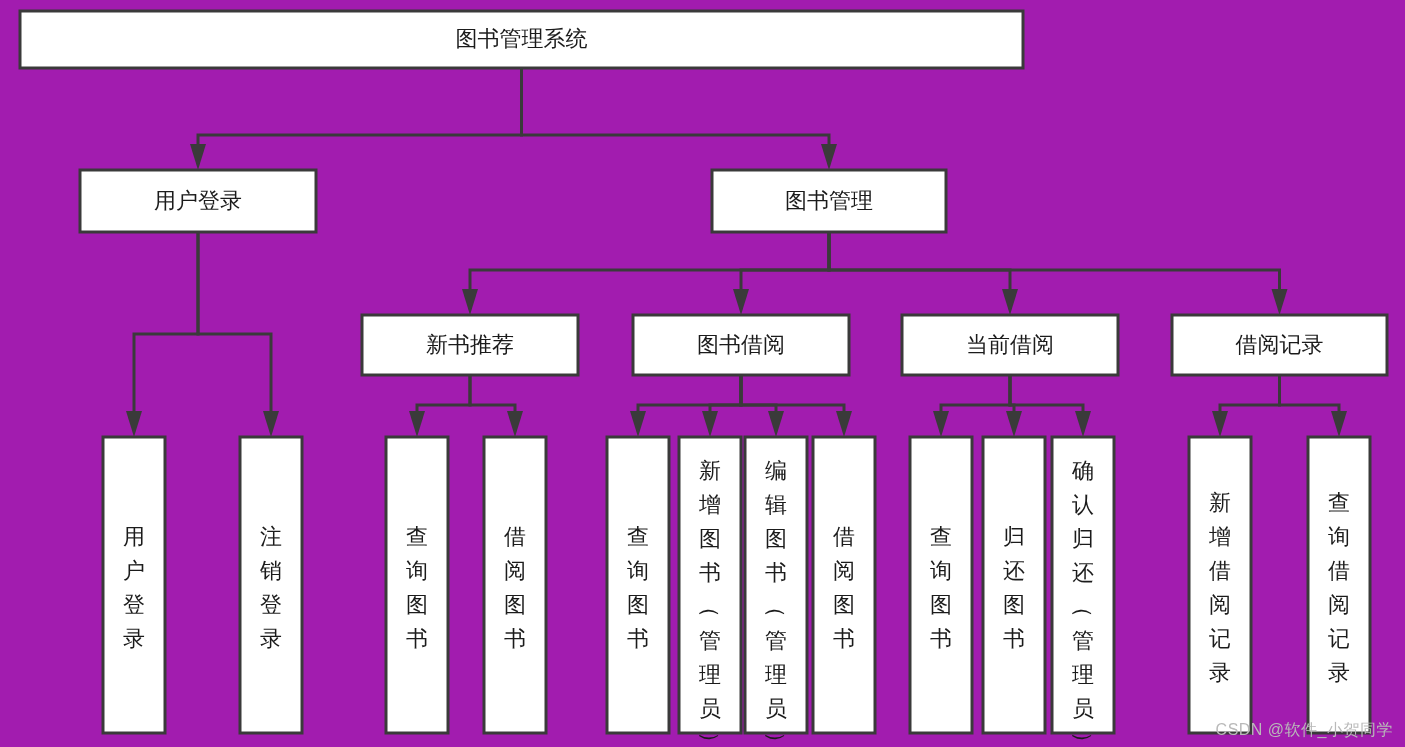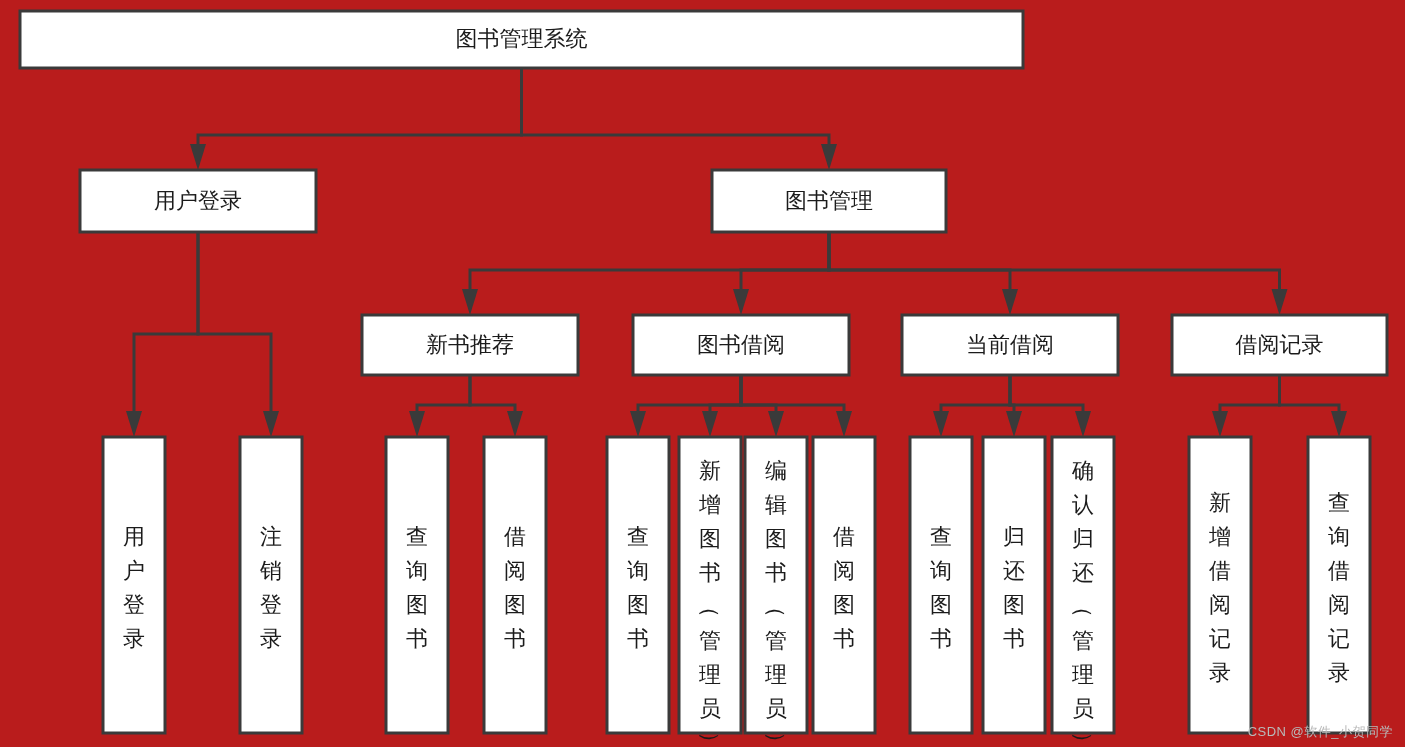--- a/index.html
+++ b/index.html
@@ -11,21 +11,21 @@
     width: 1405px;
     height: 747px;
     font-family: "Liberation Sans", "DejaVu Sans", sans-serif;
     overflow: hidden;
     position: relative;
   }
   #diagram-root {
     position: relative;
     width: 1405px;
     height: 747px;
-    background: #b91c1c;
+    background: #a21caf;
   }
   svg#flow-svg {
     position: absolute;
     left: 0;
     top: 0;
     width: 1405px;
     height: 747px;
     display: block;
   }
   .node-box {
@@ -54,21 +54,21 @@
     fill: #1b1b1b;
     font-family: "Liberation Sans", "DejaVu Sans", sans-serif;
     font-size: 22px;
     text-anchor: middle;
   }
   .watermark {
     position: absolute;
     right: 12px;
     bottom: 6px;
     font-family: "Liberation Sans", "DejaVu Sans", sans-serif;
-    font-size: 13px;
+    font-size: 16px;
     color: #b9b9b9;
     letter-spacing: 0.5px;
     white-space: nowrap;
     user-select: none;
   }
 </style>
 </head>
 <body>
 
 <div id="diagram-root">

